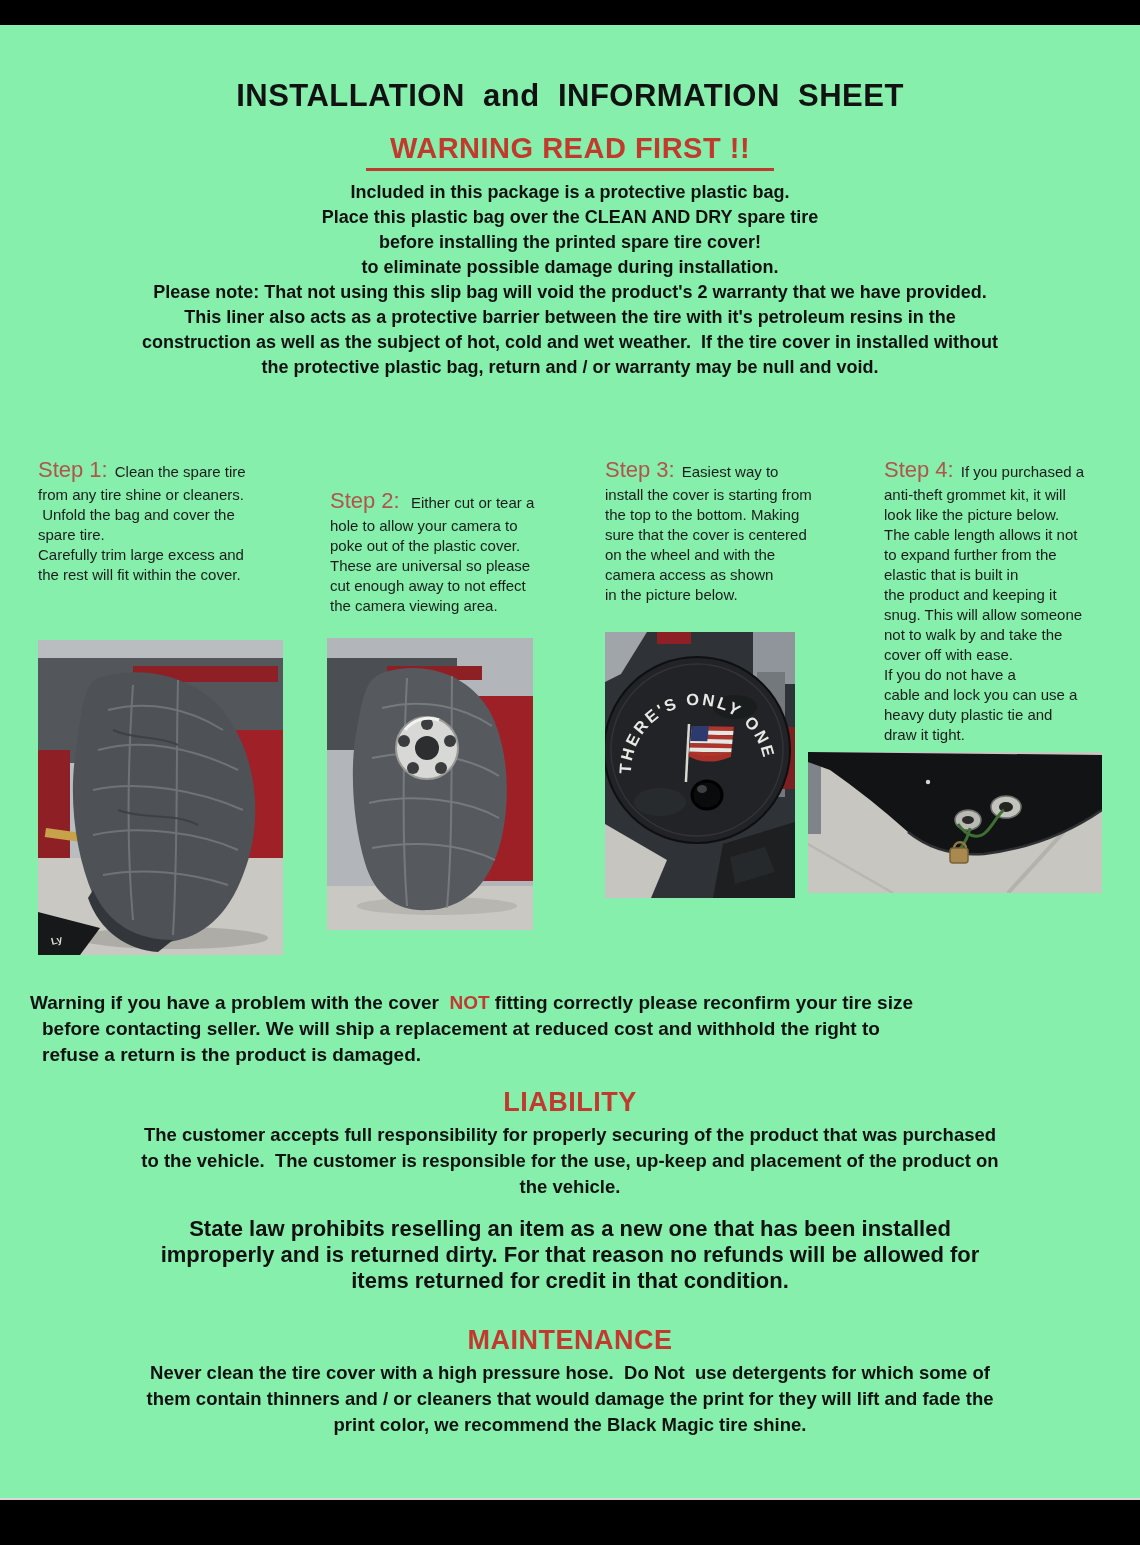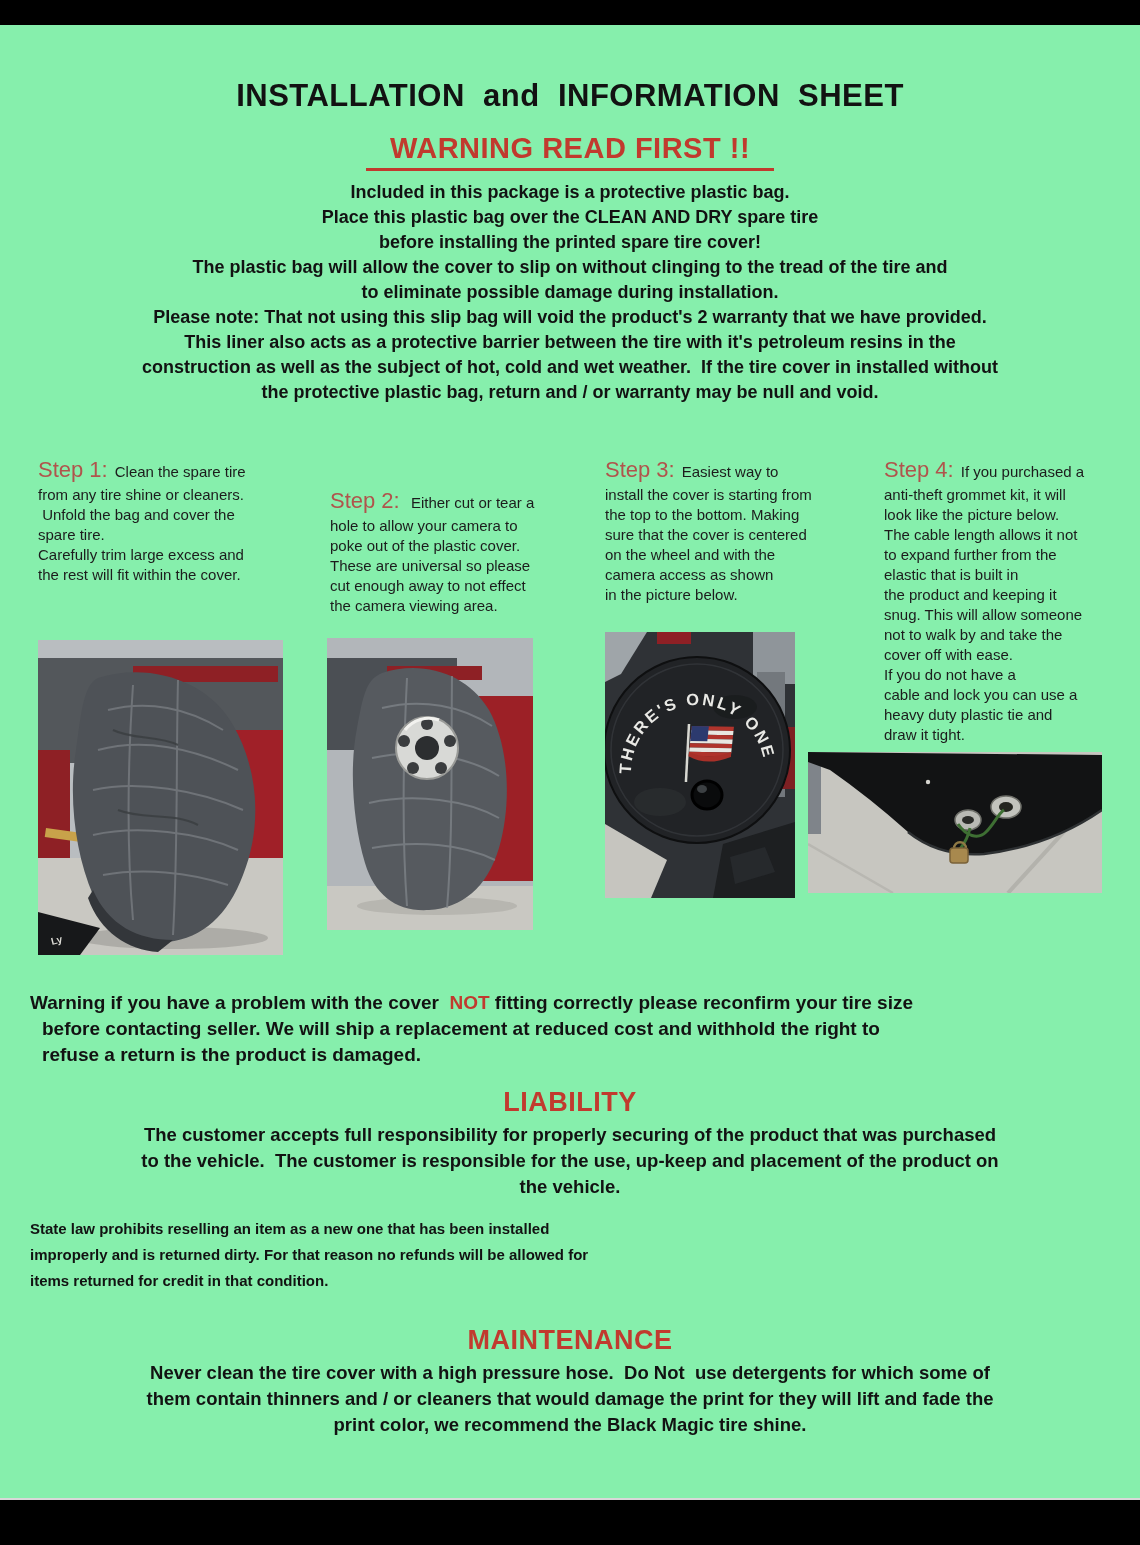--- a/index.html
+++ b/index.html
@@ -51,43 +51,42 @@
   .warning-para{
     position:absolute;top:965px;left:30px;width:1080px;
     font-size:19px;font-weight:bold;line-height:26px;color:#121212;
   }
   .warning-para .line{padding-left:12px;}
   .warning-para .first{white-space:pre-wrap;}
   .not-red{color:#c13a2e;}
   #liability-head{top:1062px;text-align:center;}
   .liability-para{position:absolute;top:1097px;left:30px;width:1080px;text-align:center;
     font-size:18.5px;font-weight:bold;line-height:26px;color:#121212;}
-  .resale-para{position:absolute;top:1191px;left:30px;width:1080px;
-    font-size:15px;font-weight:bold;line-height:26px;color:#121212;}
+  .resale-para{position:absolute;top:1191px;left:30px;width:1080px;text-align:center;
+    font-size:22px;font-weight:bold;line-height:26px;color:#121212;}
   #maintenance-head{top:1300px;text-align:center;}
   .maintenance-para{position:absolute;top:1335px;left:20px;width:1100px;text-align:center;
     font-size:18.5px;font-weight:bold;line-height:26px;color:#121212;}
 </style>
 </head>
 <body>
 
 <div class="page">
 
   <div class="title">INSTALLATION  and  INFORMATION  SHEET</div>
 
   <div class="warn-head-wrap">
     <span class="warn-head">WARNING READ FIRST !!</span>
   </div>
 
   <div class="intro">
     <div>
         <div class="line">Included in this package is a protective plastic bag.</div>
         <div class="line">Place this plastic bag over the CLEAN AND DRY spare tire</div>
         <div class="line">before installing the printed spare tire cover!</div>
-        <div class="line">The plastic bag will allow the cover to slip on without clinging to the tread of the tire and</div>
         <div class="line">to eliminate possible damage during installation.</div>
         <div class="line">Please note: That not using this slip bag will void the product's 2 warranty that we have provided.</div>
         <div class="line">This liner also acts as a protective barrier between the tire with it's petroleum resins in the</div>
         <div class="line">construction as well as the subject of hot, cold and wet weather.  If the tire cover in installed without</div>
         <div class="line">the protective plastic bag, return and / or warranty may be null and void.</div>
       </div>
   </div>
 
   <div class="step" id="step1">
     <div class="first"><span class="step-label">Step 1:</span><span class="step-intro">Clean the spare tire</span></div>

